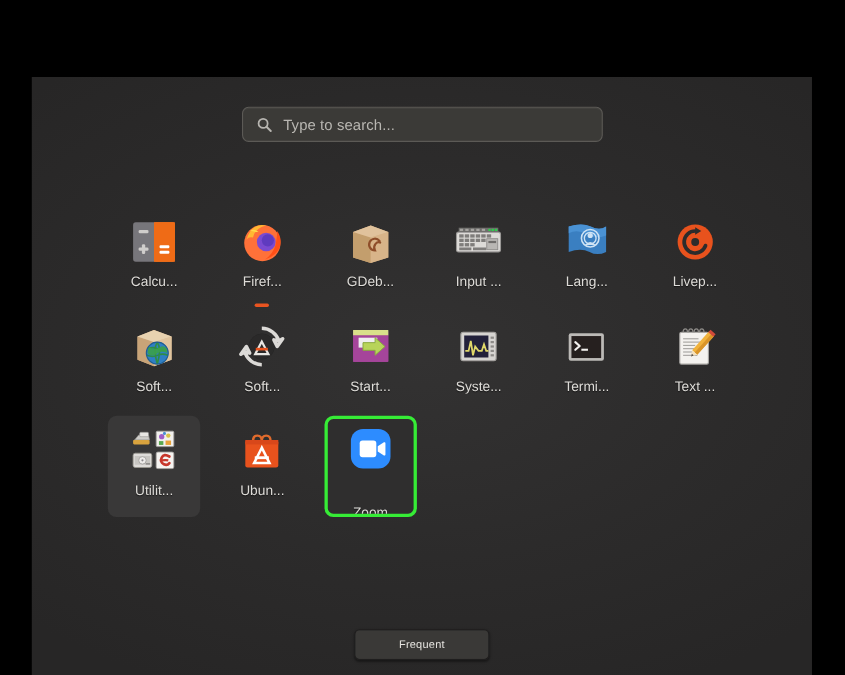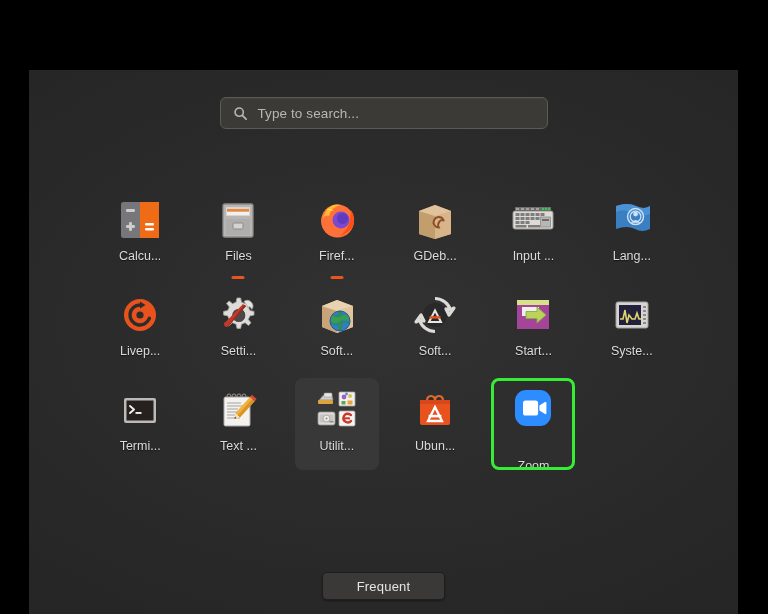--- a/index.html
+++ b/index.html
@@ -115,21 +115,21 @@
   #toggle {
     display: flex;
     border-radius: 5px;
     overflow: hidden;
     border: 1px solid #1f1e1e;
     box-shadow: 0 1px 2px rgba(0,0,0,.4);
   }
   .tbtn {
     width: 121px; height: 26px;
     display: flex; align-items: center; justify-content: center;
-    font-size: 13px;
+    font-size: 10px;
     color: #e6e4e0;
     background: #3a3937;
     letter-spacing: .2px;
   }
   .tbtn.active {
     background: #e8511f;
     color: #ffffff;
   }
   svg { display: block; overflow: visible; }
 </style>
@@ -161,35 +161,20 @@
             <rect x="8" y="11" width="9" height="3" rx="1.2" fill="#cfcdcb"></rect>
             <rect x="8" y="27" width="9" height="3" rx="1.2" fill="#cfcdcb"></rect>
             <rect x="11" y="24" width="3" height="9" rx="1.2" fill="#cfcdcb"></rect>
             <rect x="27" y="25" width="9" height="2.6" rx="1.1" fill="#ffffff"></rect>
             <rect x="27" y="30" width="9" height="2.6" rx="1.1" fill="#ffffff"></rect>
           </svg>
         </div>
         <span class="app-label">Calcu...</span>
       </div>
 
-      <div class="app">
-        <div class="icon-slot">
-          <svg width="44" height="44" viewBox="0 0 44 44">
-            <rect x="7" y="6" width="30" height="33" rx="2" fill="#b8b6b4"></rect>
-            <rect x="7" y="6" width="30" height="33" rx="2" fill="none" stroke="#8e8c8a" stroke-width="1.3"></rect>
-            <rect x="10" y="9" width="24" height="9" fill="#d8d6d3"></rect>
-            <rect x="11" y="11" width="22" height="2.6" fill="#e8883c"></rect>
-            <rect x="11" y="14" width="22" height="3" fill="#f2f0ee"></rect>
-            <rect x="10" y="21" width="24" height="16" fill="#b0aeac"></rect>
-            <rect x="17" y="25" width="10" height="6" rx="1.4" fill="#d6d4d1" stroke="#8c8a88" stroke-width="1"></rect>
-          </svg>
-        </div>
-        <span class="app-label">Files</span>
-        <span class="runmark"></span>
-      </div>
 
       <div class="app">
         <div class="icon-slot">
           <svg width="44" height="44" viewBox="0 0 44 44">
             <circle cx="22.5" cy="23" r="16.5" fill="#ff7139"></circle>
             <path d="M8 20 Q13 4 26 7 Q16 9 14 18 Q10 17 8 20Z" fill="#ffb833"></path>
             <path d="M36 12 Q41 19 38 28 Q34 35 25 38 Q34 31 35 22 Q36 16 36 12Z" fill="#ff4f17"></path>
             <circle cx="26" cy="22" r="8.5" fill="#7b4ad1"></circle>
             <circle cx="27.5" cy="20.5" r="5.5" fill="#5f3bbf"></circle>
             <path d="M11 11 Q16 10 19 13 Q14 13 11 11Z" fill="#ffd94a"></path>
@@ -276,35 +261,20 @@
             <circle cx="22" cy="22" r="16" fill="#e8521d"></circle>
             <path d="M22 12 a10 10 0 1 0 9.4 13.3" fill="none" stroke="#2d2c2c" stroke-width="3.4" stroke-linecap="round"></path>
             <path d="M22 8.5 L22 15.5 L27.5 12 Z" fill="#2d2c2c"></path>
             <circle cx="22" cy="22" r="3.6" fill="#2d2c2c"></circle>
           </svg>
         </div>
         <span class="app-label">Livep...</span>
       </div>
 
 
-      <div class="app">
-        <div class="icon-slot">
-          <svg width="44" height="44" viewBox="0 0 44 44">
-            <g fill="#dedcd9" stroke="#a9a7a4" stroke-width="0.8">
-              <path d="M21 5 l3.6 0 l0.9 4.2 l3.6 1.5 l3.3 -2.7 l2.6 2.6 l-2.7 3.3 l1.5 3.6 l4.2 0.9 l0 3.6 l-4.2 0.9 l-1.5 3.6 l2.7 3.3 l-2.6 2.6 l-3.3 -2.7 l-3.6 1.5 l-0.9 4.2 l-3.6 0 l-0.9 -4.2 l-3.6 -1.5 l-3.3 2.7 l-2.6 -2.6 l2.7 -3.3 l-1.5 -3.6 l-4.2 -0.9 l0 -3.6 l4.2 -0.9 l1.5 -3.6 l-2.7 -3.3 l2.6 -2.6 l3.3 2.7 l3.6 -1.5 Z"></path>
-            </g>
-            <circle cx="22.8" cy="22.4" r="6.4" fill="#3b3a3a"></circle>
-            <circle cx="22.8" cy="22.4" r="6.4" fill="#4a4948"></circle>
-            <path d="M28 8.5 a5.6 5.6 0 0 1 7.8 7.8 l-1.8 -2.6 l-2.5 0.8 l-0.9 -2.6 Z" fill="#e6e4e1" stroke="#a9a7a4" stroke-width="0.8"></path>
-            <path d="M30 13 L13.5 32 a2.8 2.8 0 1 1 -3.4 -3.4 L27 11 Z" fill="#c0392b"></path>
-            <path d="M30 13 L13.5 32 a2.8 2.8 0 0 1 -1.6 0.9 L28.4 11.9 Z" fill="#8e2a20"></path>
-          </svg>
-        </div>
-        <span class="app-label">Setti...</span>
-      </div>
 
       <div class="app">
         <div class="icon-slot">
           <svg width="44" height="44" viewBox="0 0 44 44">
             <path d="M7 13 L22 7 L38 13 L38 34 L22 40 L7 34 Z" fill="#d6b48c"></path>
             <path d="M7 13 L22 18 L22 40 L7 34 Z" fill="#c9a478"></path>
             <path d="M22 18 L38 13 L38 34 L22 40 Z" fill="#e0c49e"></path>
             <path d="M7 13 L22 7 L38 13 L22 18 Z" fill="#e8d2b0"></path>
             <circle cx="25" cy="28" r="10" fill="#2f7fc4"></circle>
             <path d="M17 24 q4 -2 8 0 q3 2 8 1 M15.5 30 q5 2 10 0 q4 -2 9 0 M25 18 q-4 6 0 20 M25 18 q4 6 0 20" fill="none" stroke="#2f8d3e" stroke-width="1.5" opacity="0.95"></path>

